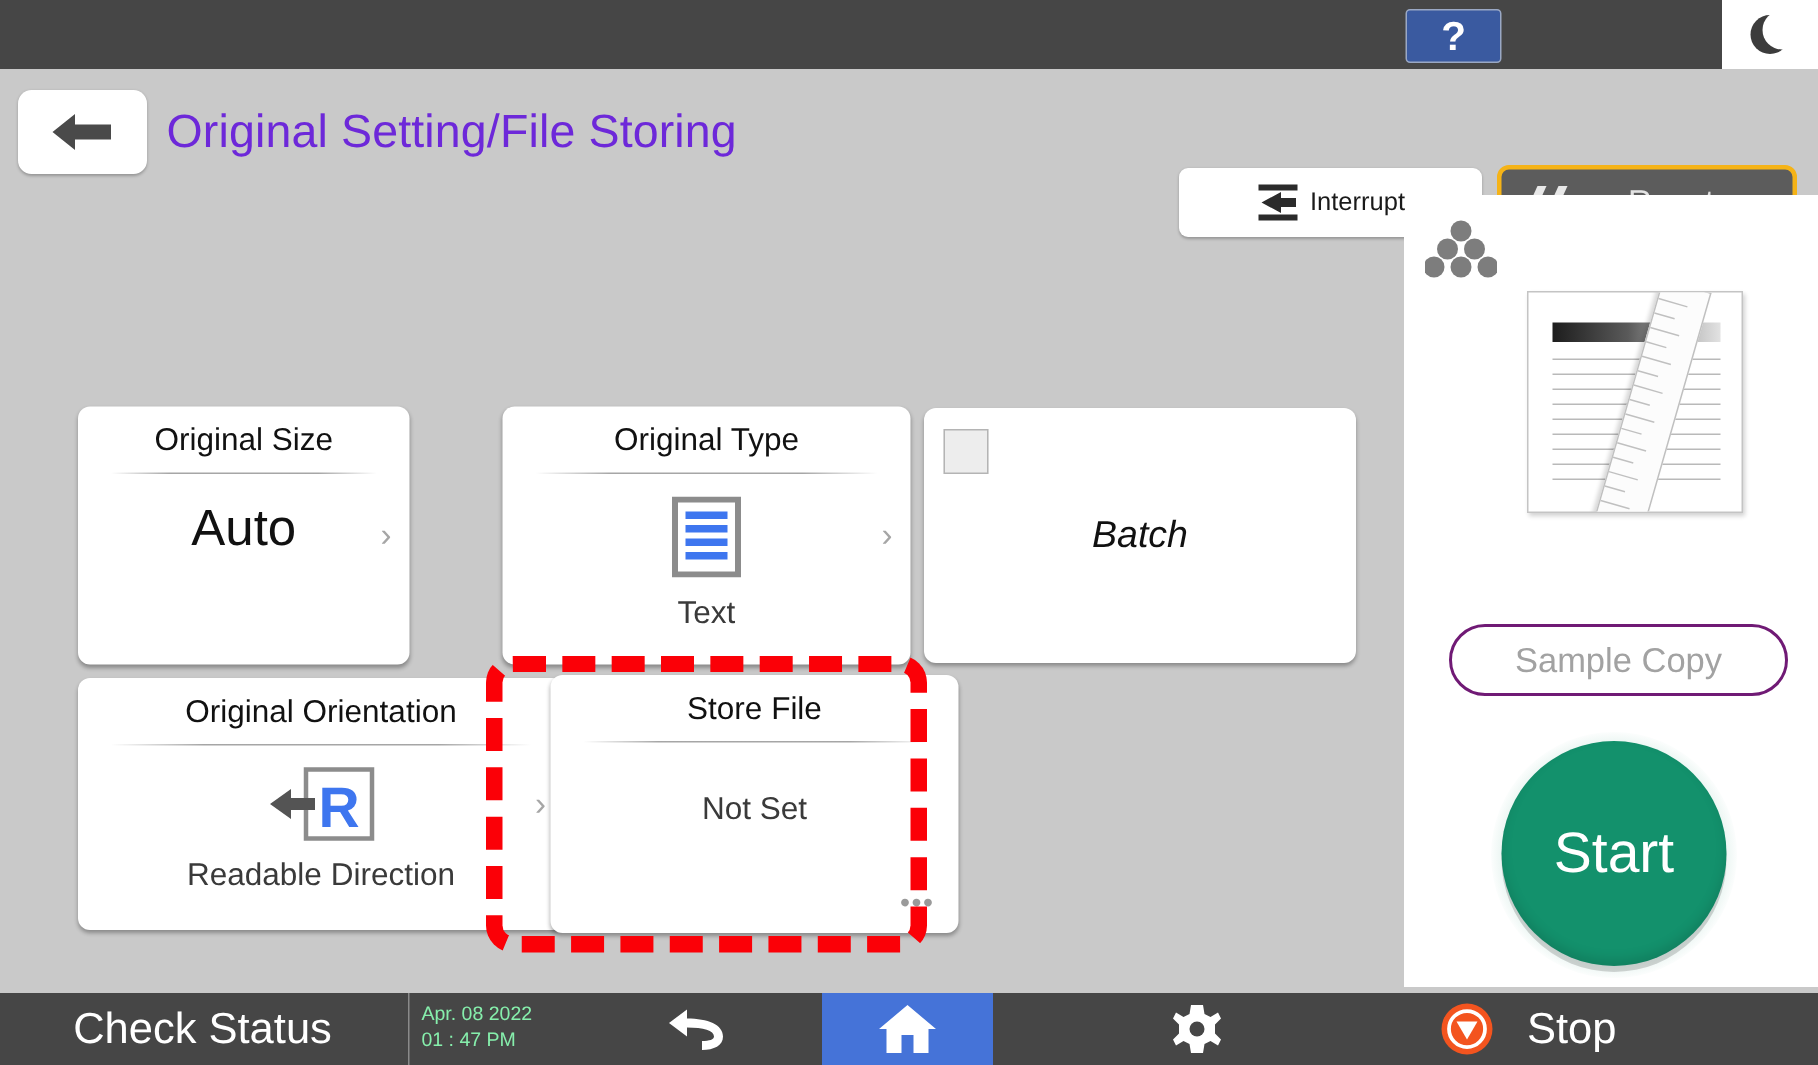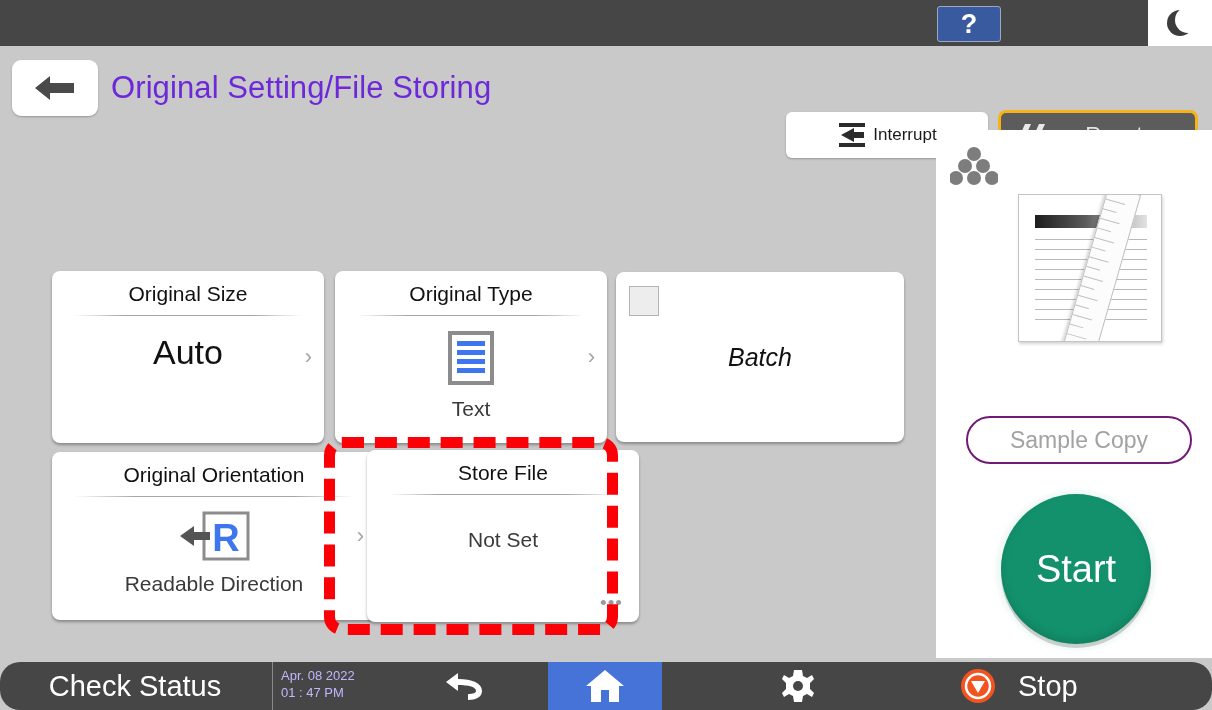--- a/index.html
+++ b/index.html
@@ -141,21 +141,21 @@
     color: #a6a6a6; font-size: 22px;
     line-height: 1;
   }
   .ellipsis {
     position: absolute; right: 16px; bottom: 10px;
     color: #9a9a9a; font-size: 19px; letter-spacing: 1px;
     line-height: 1;
   }
 
   
-  #card-original-size { left: 52px; top: 141px; width: 272px; height: 172px; }
+  #card-original-size { left: 52px; top: 141px; width: 221px; height: 172px; }
   
   #card-original-type { left: 335px; top: 141px; width: 272px; height: 172px; }
   
   #card-batch { left: 616px; top: 142px; width: 288px; height: 170px; font-style: italic; }
   
   #card-original-orientation { left: 52px; top: 322px; width: 324px; height: 168px; }
   
   #card-store-file { left: 335px; top: 320px; width: 272px; height: 172px; margin-left: 32px; }
 
   .type-icon {
@@ -251,34 +251,33 @@
     box-shadow: 0 4px 0 rgba(0,0,0,.16), inset 0 -4px 8px rgba(0,0,0,.12);
     display: flex; align-items: center; justify-content: center;
     color: #fff; font-size: 38px;
   }
 
   
   .bottombar {
     position: absolute; left: 0; top: 662px;
     width: 1212px; height: 48px;
     background: #464646;
-    border-radius: 20px;
   }
   .check-status {
     position: absolute; left: 0; top: 0;
     width: 270px; height: 48px;
     display: flex; align-items: center; justify-content: center;
     color: #fff; font-size: 29px;
   }
   .datetime {
     position: absolute; left: 272px; top: 0;
     width: 110px; height: 48px;
     border-left: 1px solid #8a8a8a;
     padding: 5px 0 0 8px;
-    color: #c4b5fd; font-size: 13px; line-height: 17px;
+    color: #86efac; font-size: 13px; line-height: 17px;
   }
   .btn-undo {
     position: absolute; left: 384px; top: 0;
     width: 164px; height: 48px;
     display: flex; align-items: center; justify-content: center;
   }
   .btn-home {
     position: absolute; left: 548px; top: 0;
     width: 114px; height: 48px;
     background: #4573d8;

